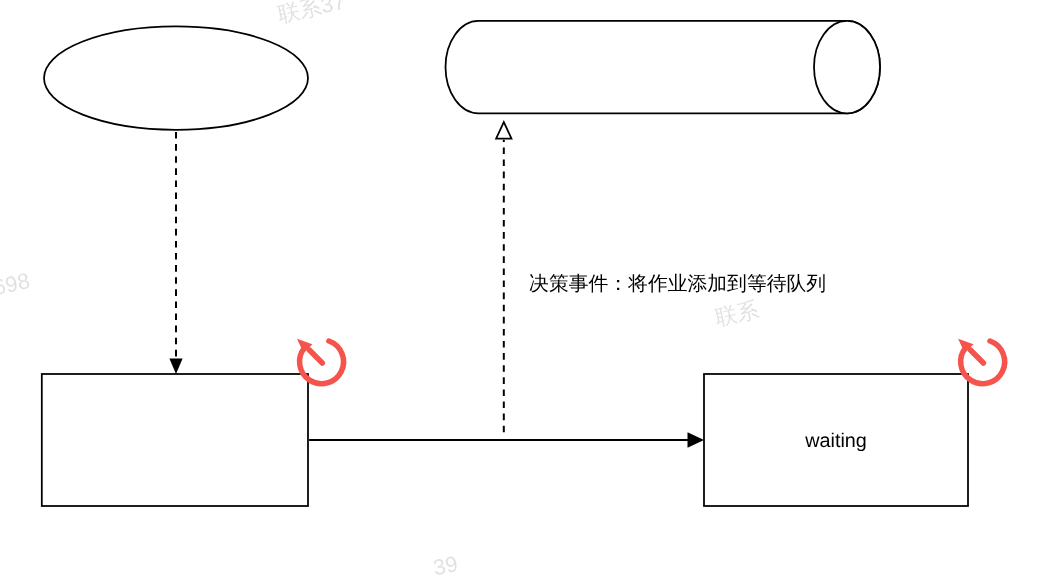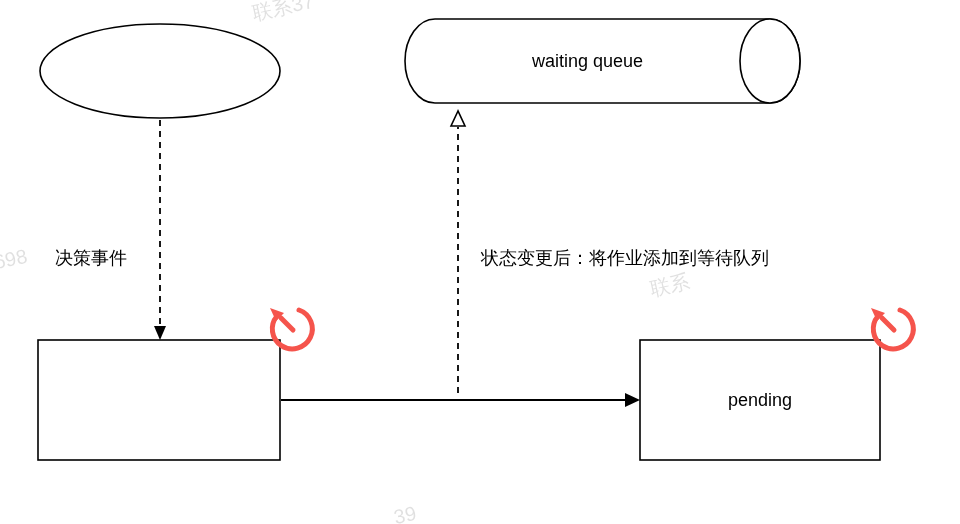--- a/index.html
+++ b/index.html
@@ -97,27 +97,25 @@
 
     <g transform="translate(292,329)" color="#f5544c">
       <use href="#timer-icon-shape"></use>
     </g>
     <g transform="translate(893,329)" color="#f5544c">
       <use href="#timer-icon-shape"></use>
     </g>
   </svg>
 
 
-  <div class="label" style="left:405px; top:19px; width:365px; height:84px;">waiting queue</div>
-
-  <div class="label left-align" style="left:55px; top:244px; width:180px; height:28px;">决策事件</div>
-
-  <div class="label left-align" style="left:481px; top:244px; width:420px; height:28px;">状态变更后：将作业添加到等待队列</div>
 
 
-  <div class="label" style="left:640px; top:340px; width:240px; height:120px;">pending</div>
+  <div class="label left-align" style="left:481px; top:244px; width:420px; height:28px;">决策事件：将作业添加到等待队列</div>
+
+
+  <div class="label" style="left:640px; top:340px; width:240px; height:120px;">waiting</div>
 
   <div class="watermark" style="left:252px; top:-6px;">联系37</div>
   <div class="watermark" style="left:-6px; top:248px;">698</div>
   <div class="watermark" style="left:650px; top:272px;">联系</div>
   <div class="watermark" style="left:394px; top:504px;">39</div>
 
 </div>
 
 </body></html>

